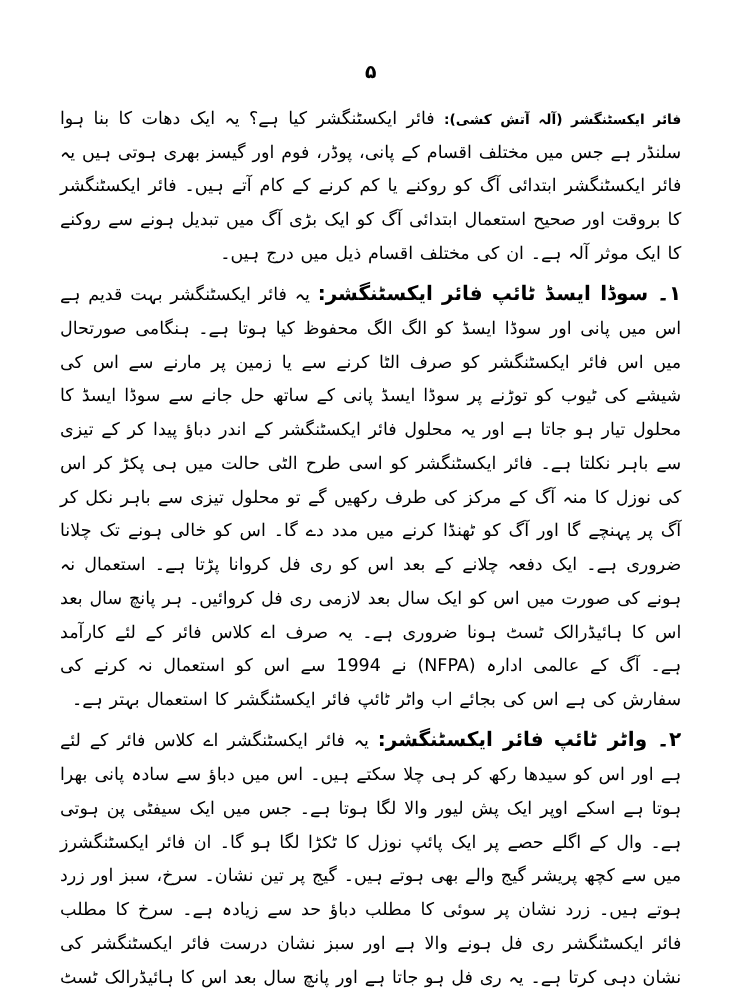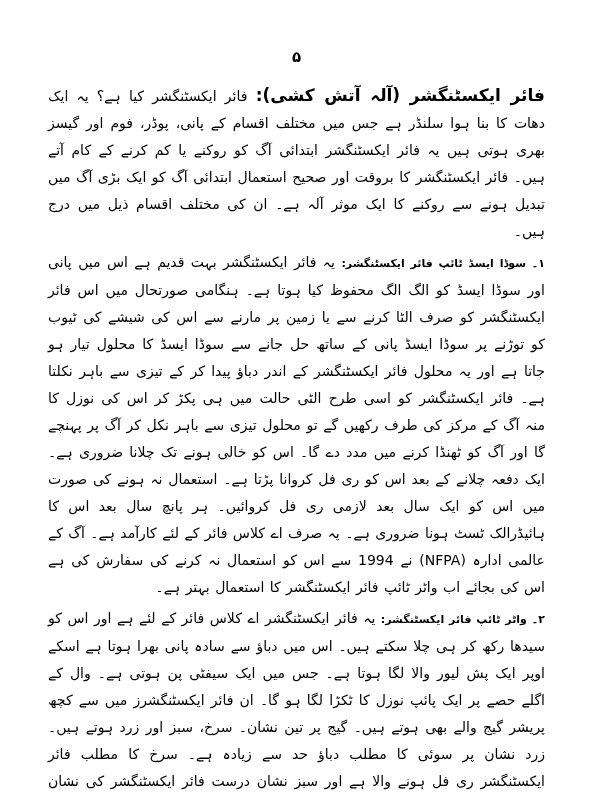--- a/index.html
+++ b/index.html
@@ -35,25 +35,25 @@
   .doc-para {
     margin: 0;
     font-size: 14px;
     line-height: 27px;
     text-align: justify;
     text-justify: inter-word;
     word-spacing: 1px;
   }
   .inline-heading {
     font-weight: bold;
-    font-size: 11px;
+    font-size: 16px;
     letter-spacing: 0.5px;
   }
   .intro .inline-heading {
-    font-size: 17px;
+    font-size: 11px;
   }
 </style>
 </head>
 <body>
 
 <div class="page">
 
   <div class="page-number">۵</div>
 
   <div class="doc-section intro">

